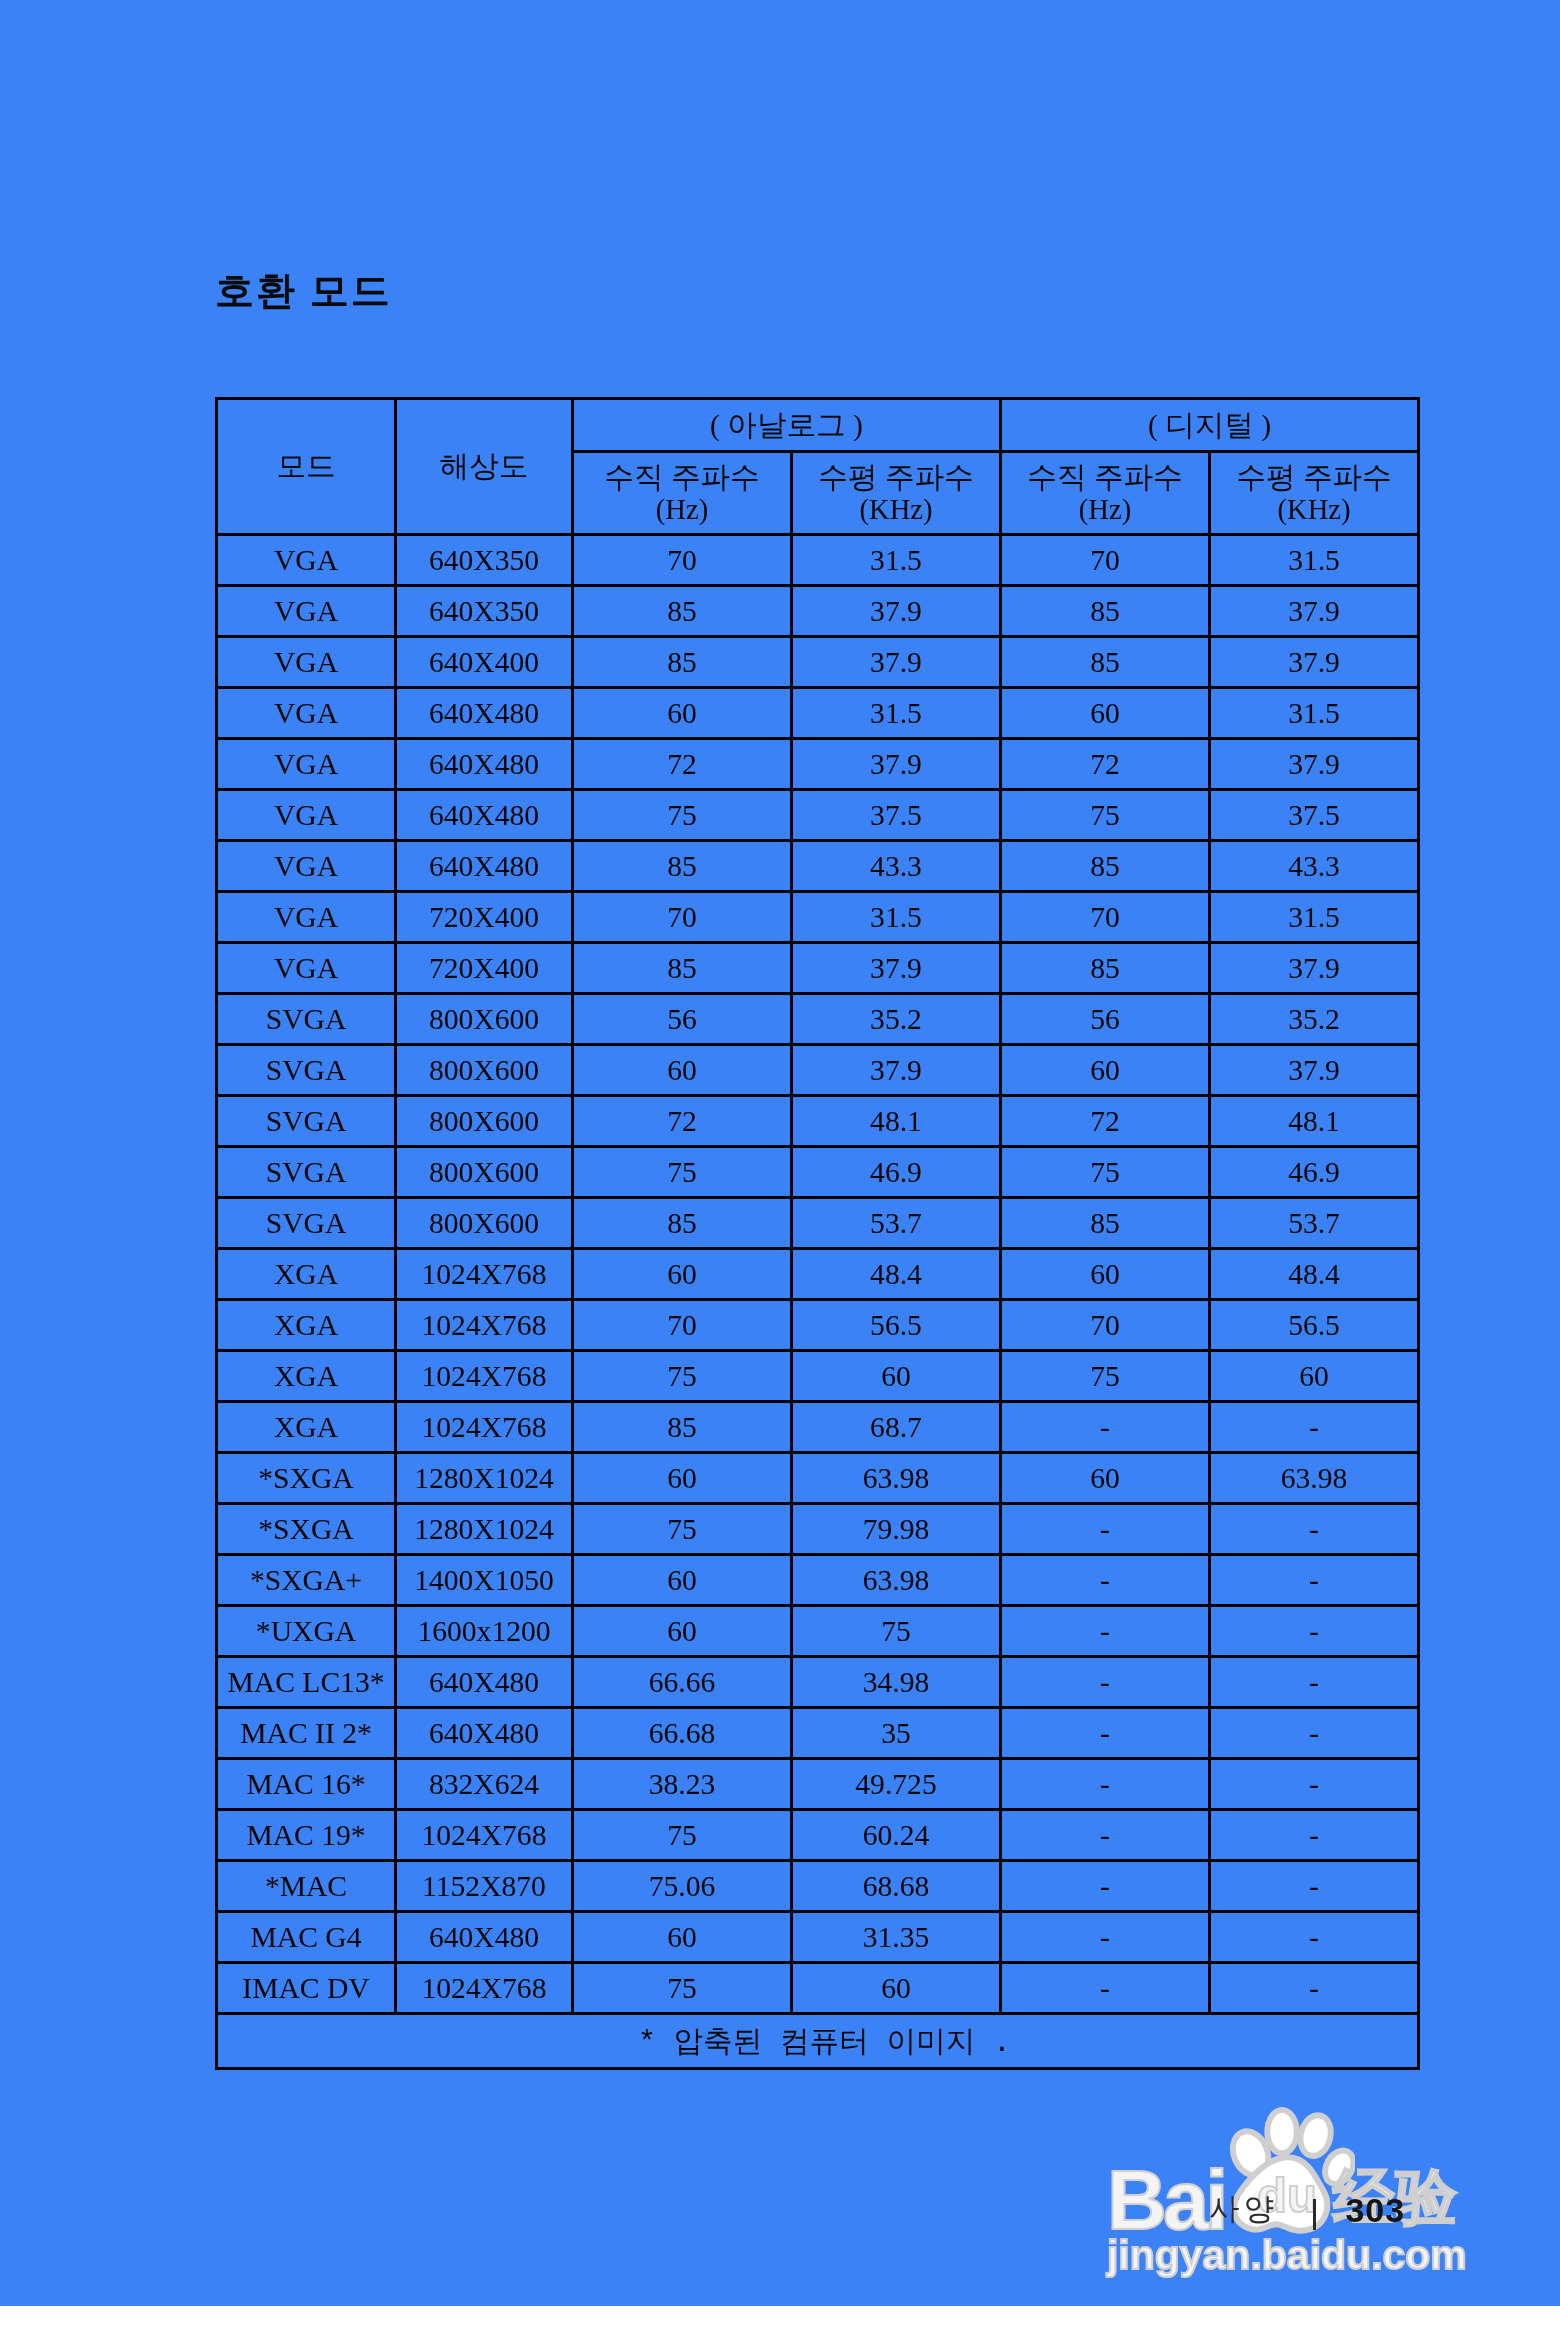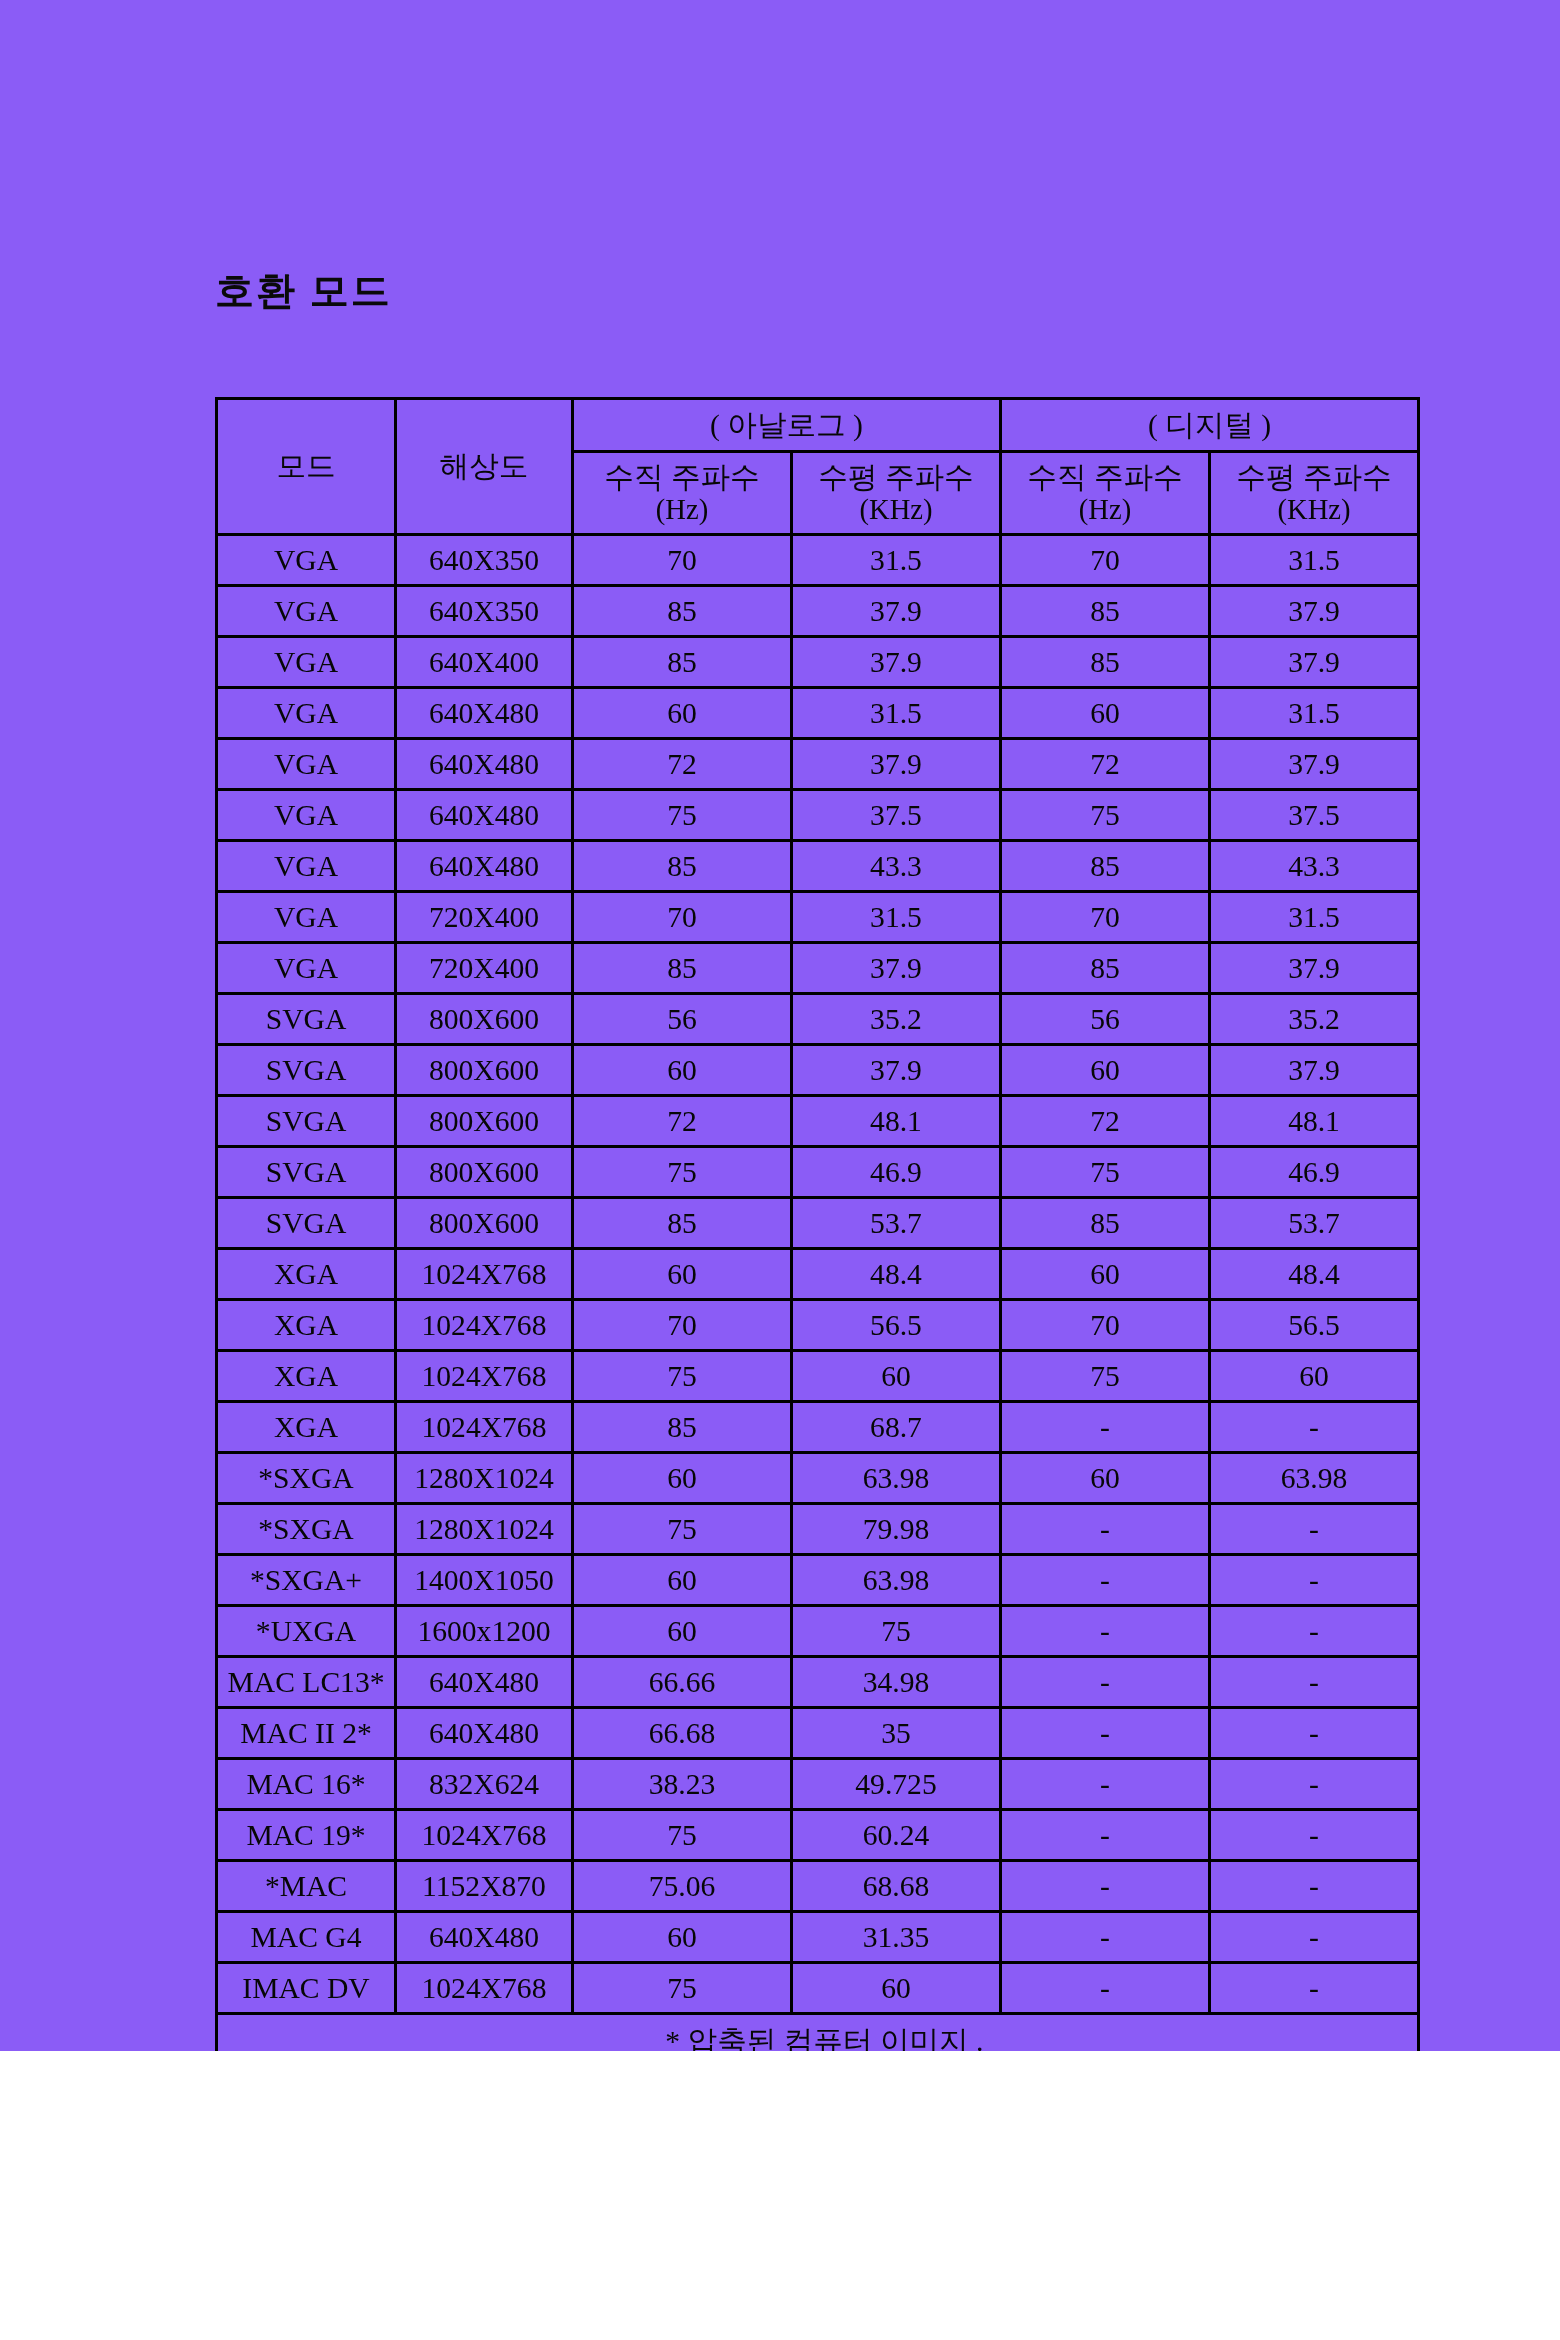--- a/index.html
+++ b/index.html
@@ -2,22 +2,22 @@
 <html><head>
 <meta charset="utf-8">
 <style>
   * { margin: 0; padding: 0; box-sizing: border-box; }
   html, body { background: #ffffff; }
   body { font-family: "Liberation Serif", serif; color: #000; }
 
   .page {
     position: relative;
     width: 1560px;
-    height: 2051px;
-    background: #8b5cf6;
+    height: 2306px;
+    background: #3b82f6;
     overflow: hidden;
   }
 
   .page-title {
     position: absolute;
     left: 215px;
     top: 264px;
     font-family: "Liberation Sans", sans-serif;
     font-weight: 700;
     font-size: 39px;
@@ -50,21 +50,21 @@
   .sub-label { display: block; line-height: 1.15; }
   .sub-unit  { display: block; line-height: 1.15; font-size: 28.6px; text-align: center; }
   .compat-table tbody td {
     height: 51px;
     font-size: 29.6px;
   }
   .footnote-cell {
     height: 55px;
     text-align: center;
     padding-left: 13.8px;
-    font-family: Liberation Serif, serif;
+    font-family: Liberation Mono, monospace;
     font-size: 29.6px;
   }
 
   
   .watermark {
     position: absolute;
     left: 1101px;
     top: 2106px;
     width: 394px;
     height: 187px;

